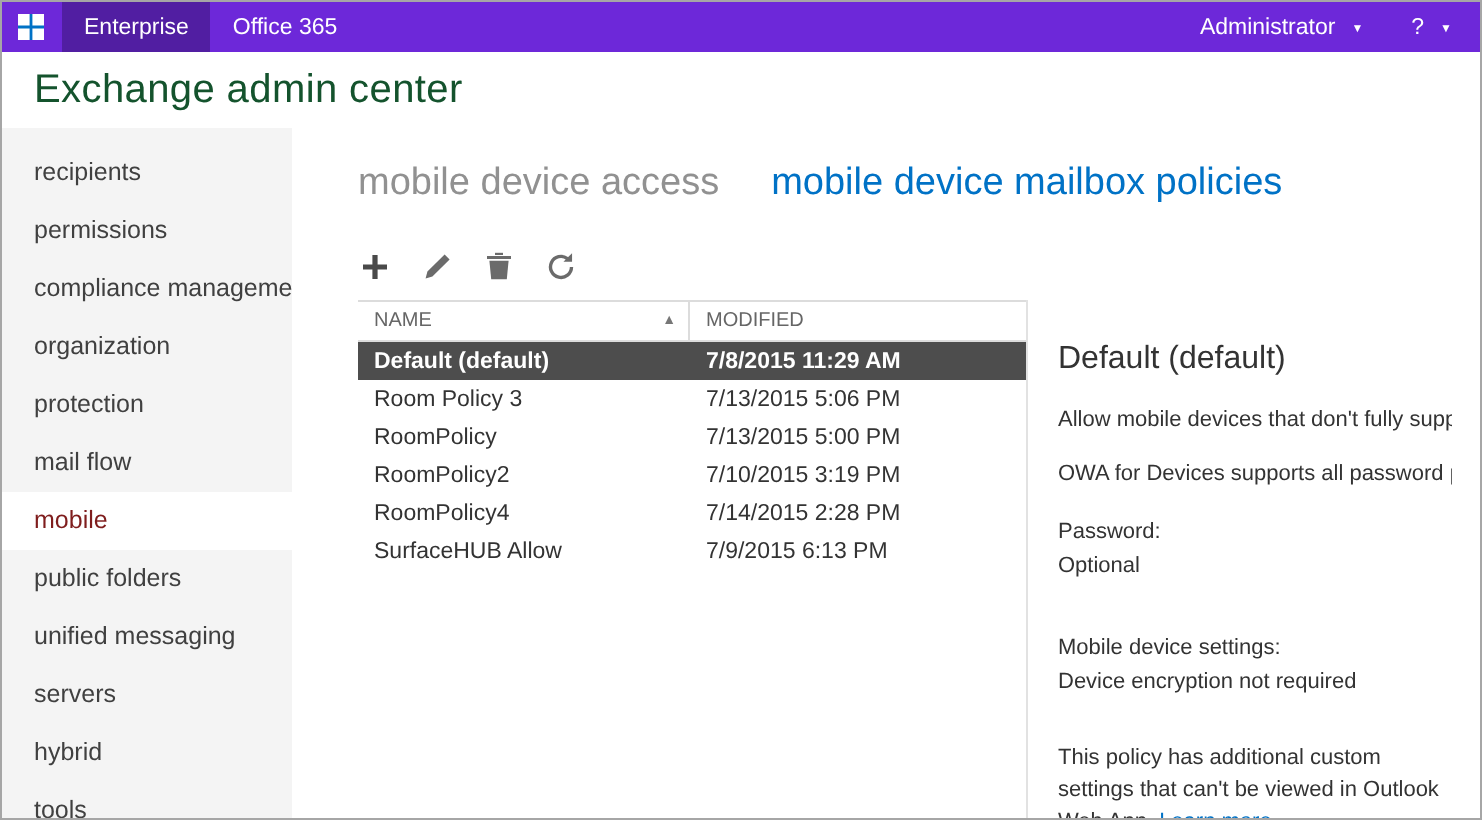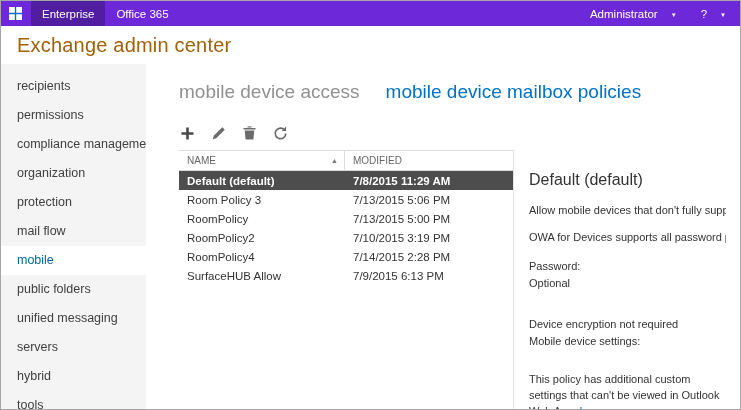--- a/index.html
+++ b/index.html
@@ -8,33 +8,33 @@
             display:flex; flex-direction:column; background:#fff; }
 
   
   .topbar { height:25px; flex:0 0 25px; background:#6d28d9; display:flex;
             justify-content:space-between; align-items:stretch; color:#fff; font-size:11.5px; }
   .topbar-left { display:flex; align-items:stretch; }
   .logo-wrap { display:flex; align-items:center; padding:0 9px 0 8px; }
   .brand-tab { display:flex; align-items:center; padding:0 11px; cursor:pointer; white-space:nowrap; }
   .brand-tab.active { background:rgba(0,0,0,0.25); }
   .topbar-right { display:flex; align-items:center; padding-right:14px; gap:24px; }
-  .menu { display:flex; align-items:center; gap:13px; cursor:pointer; }
+  .menu { display:flex; align-items:center; gap:8px; cursor:pointer; }
   .caret { font-size:6px; position:relative; top:1px; }
 
   
   .header { height:38px; flex:0 0 38px; display:flex; align-items:center; padding-left:16px; background:#fff; }
-  .page-title { font-size:20px; font-weight:400; color:#a16207; letter-spacing:0.2px; }
+  .page-title { font-size:20px; font-weight:400; color:#14532d; letter-spacing:0.2px; }
 
   
   .body { flex:1; display:flex; min-height:0; }
   .sidebar { width:145px; flex:0 0 145px; background:#f4f4f4; padding-top:8px; overflow:hidden; }
   .side-item { height:29px; line-height:29px; padding-left:16px; font-size:12.5px; color:#404040;
                cursor:pointer; white-space:nowrap; }
-  .side-item.selected { background:#fff; color:#0369a1; }
+  .side-item.selected { background:#fff; color:#7f1d1d; }
 
   .main { flex:1; display:flex; flex-direction:column; min-width:0; background:#fff; }
   .tabs { padding:17px 0 0 33px; height:52px; flex:0 0 52px; display:flex; gap:26px; font-size:19px; }
   .tab { color:#919191; cursor:pointer; white-space:nowrap; }
   .tab.active { color:#0072c6; }
 
   .work { flex:1; display:flex; min-height:0; padding-left:33px; }
   .list-col { width:334px; flex:0 0 334px; display:flex; flex-direction:column; }
   .toolbar { height:34px; flex:0 0 34px; display:flex; align-items:center; gap:14px; }
   .tool-btn { width:17px; height:17px; display:flex; align-items:center; justify-content:center; cursor:pointer; }
@@ -185,22 +185,22 @@
 
         <div class="details-col">
           <div class="details-title">Default (default)</div>
           <div class="trunc">Allow mobile devices that don't fully support policies to</div>
           <div class="trunc">OWA for Devices supports all password policies and wo</div>
           <div class="pair">
             <div>Password:</div>
             <div>Optional</div>
           </div>
           <div class="pair pair-gap">
+            <div>Mobile device settings:</div>
             <div>Device encryption not required</div>
-            <div>Mobile device settings:</div>
           </div>
           <div class="note">
             <span>This policy has additional custom settings that can't be viewed in Outlook Web App.</span>
             <a class="link">Learn more</a>
           </div>
         </div>
 
       </div>
     </div>
   </div>

